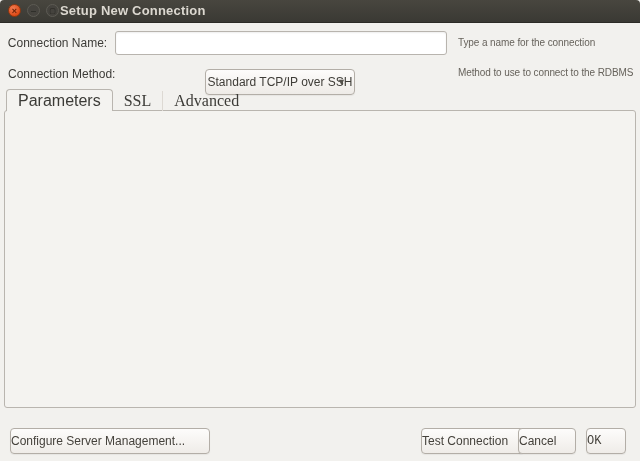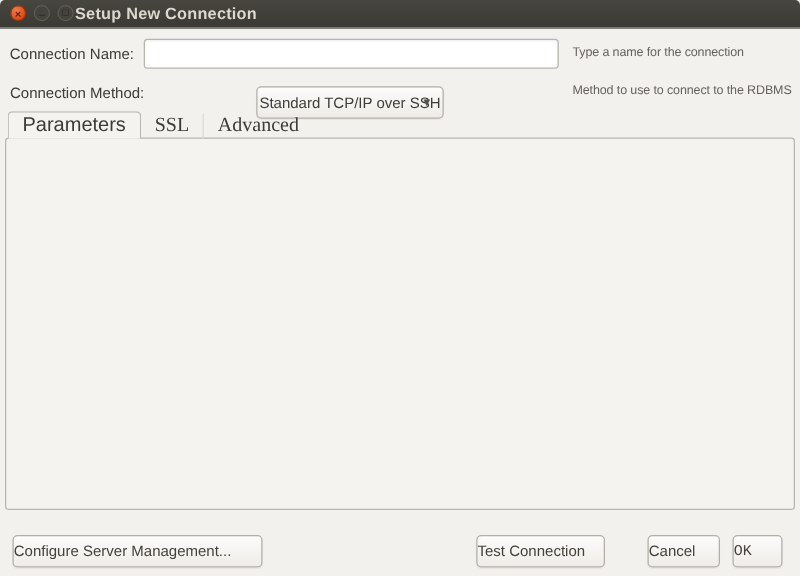--- a/index.html
+++ b/index.html
@@ -115,17 +115,17 @@
   <div class="label form-label" style="top:346px;">Password:</div>
   <div class="btn" style="left:137px;top:346px;width:118px;">Store in Keychain ...</div>
   <div class="btn" style="left:263px;top:346px;width:82px;">Clear</div>
   <div class="hint" style="top:351px;">The MySQL user’s password. Will be requested later if not set.</div>
 
   <div class="label form-label" style="top:379px;">Default Schema:</div>
   <input class="tinput" style="left: 137px; top: 379px; width: 210px;" value="">
   <div class="hint wrap" style="top:381px;">The schema to use as default schema. Leave blank to select it later.</div>
 
   <div class="btn big" style="left:10px;top:428px;width:200px;">Configure Server Management...</div>
-  <div class="btn big" style="left:381px;top:428px;width:103px;">Test Connection</div>
+  <div class="btn big" style="left:421px;top:428px;width:103px;">Test Connection</div>
   <div class="btn big" style="left:518px;top:428px;width:58px;">Cancel</div>
   <div class="btn big" style="left:586px;top:428px;width:40px;font-family:Liberation Mono, monospace;">OK</div>
 
 </div>
 
 </body></html>

